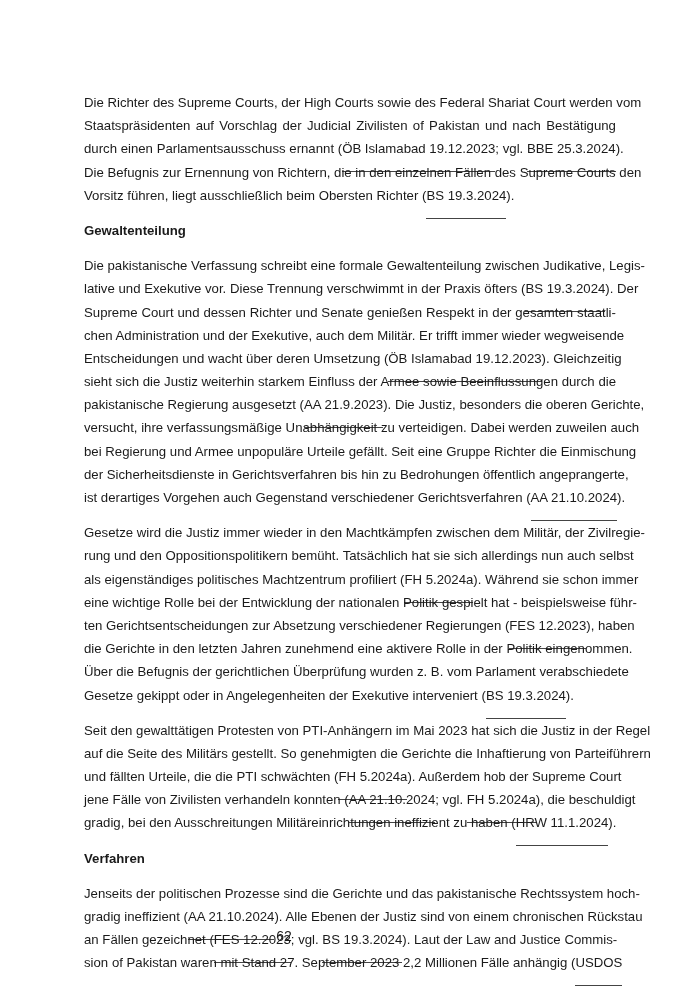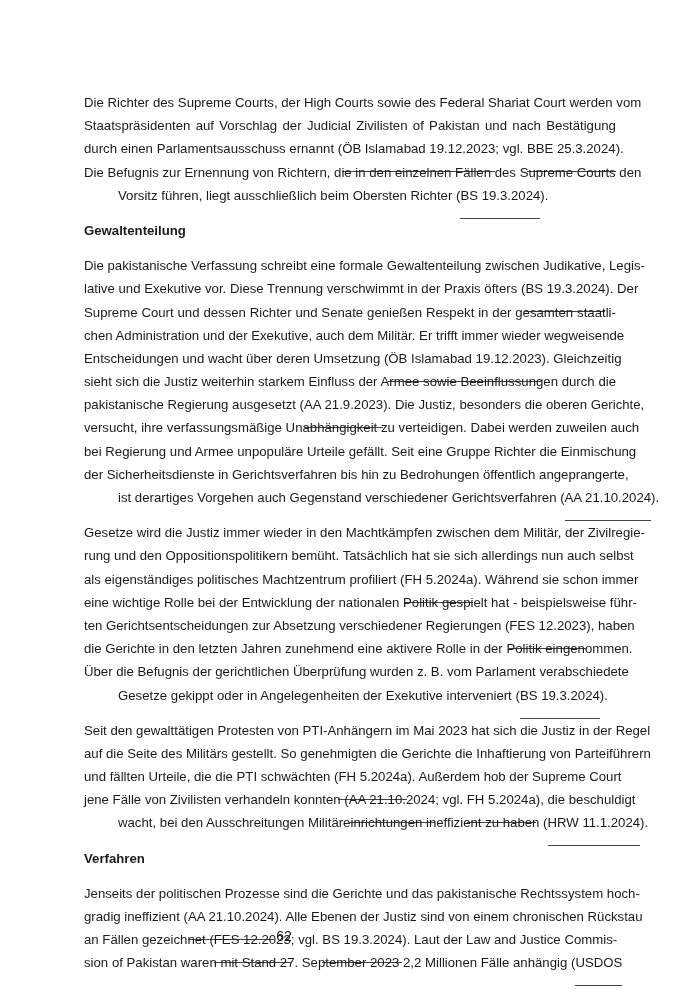--- a/index.html
+++ b/index.html
@@ -7,21 +7,21 @@
   .page {
     position: absolute; left: 84px; top: 91px; width: 532px;
     font-family: "Liberation Sans", sans-serif;
     font-size: 13.2px; color: #1a1a1a;
   }
   .para { margin: 0 0 12px 0; }
   .line {
     display: block; height: 23.2px; line-height: 23.2px;
     text-align: justify; text-align-last: justify; white-space: nowrap;
   }
-  .line.last { text-align-last: left; margin-left: 34px; }
+  .line.last { text-align-last: left; }
   .line span { white-space: pre; }
   .heading {
     font-weight: bold; height: 23.2px; line-height: 23.2px; margin: 0 0 12px 0;
   }
   a.ref {
     color: inherit; text-decoration: none;
     border-bottom: 1px solid #444; padding-bottom: 15px;
   }
   .pagenum {
     position: absolute; left: 0; width: 568px; top: 928px; text-align: center;
@@ -62,21 +62,21 @@
         <div class="line"><span>ten</span> <span>Gerichtsentscheidungen</span> <span>zur</span> <span>Absetzung</span> <span>verschiedener</span> <span>Regierungen</span> <span>(</span><a class="ref" href="#">FES 12.2023</a><span>),</span> <span>haben</span></div>
         <div class="line"><span>die</span> <span>Gerichte</span> <span>in</span> <span>den</span> <span>letzten</span> <span>Jahren</span> <span>zunehmend</span> <span>eine</span> <span>aktivere</span> <span>Rolle</span> <span>in</span> <span>der</span> <span>Politik</span> <span>eingenommen.</span></div>
         <div class="line"><span>Über</span> <span>die</span> <span>Befugnis</span> <span>der</span> <span>gerichtlichen</span> <span>Überprüfung</span> <span>wurden</span> <span>z.</span> <span>B.</span> <span>vom</span> <span>Parlament</span> <span>verabschiedete</span></div>
         <div class="line last"><span>Gesetze</span> <span>gekippt</span> <span>oder</span> <span>in</span> <span>Angelegenheiten</span> <span>der</span> <span>Exekutive</span> <span>interveniert</span> <span>(</span><a class="ref" href="#">BS 19.3.2024</a><span>).</span></div>
       </div>
       <div class="para">
         <div class="line"><span>Seit</span> <span>den</span> <span>gewalttätigen</span> <span>Protesten</span> <span>von</span> <span>PTI-Anhängern</span> <span>im</span> <span>Mai</span> <span>2023</span> <span>hat</span> <span>sich</span> <span>die</span> <span>Justiz</span> <span>in</span> <span>der</span> <span>Regel</span></div>
         <div class="line"><span>auf</span> <span>die</span> <span>Seite</span> <span>des</span> <span>Militärs</span> <span>gestellt.</span> <span>So</span> <span>genehmigten</span> <span>die</span> <span>Gerichte</span> <span>die</span> <span>Inhaftierung</span> <span>von</span> <span>Parteiführern</span></div>
         <div class="line"><span>und</span> <span>fällten</span> <span>Urteile,</span> <span>die</span> <span>die</span> <span>PTI</span> <span>schwächten</span> <span>(</span><a class="ref" href="#">FH 5.2024a</a><span>).</span> <span>Außerdem</span> <span>hob</span> <span>der</span> <span>Supreme</span> <span>Court</span></div>
         <div class="line"><span>jene</span> <span>Fälle</span> <span>von</span> <span>Zivilisten</span> <span>verhandeln</span> <span>konnten</span> <span>(</span><a class="ref" href="#">AA 21.10.2024</a><span>;</span> <span>vgl.</span> <a class="ref" href="#">FH 5.2024a</a><span>),</span> <span>die</span> <span>beschuldigt</span></div>
-        <div class="line last"><span>wacht,</span> <span>bei</span> <span>den</span> <span>Ausschreitungen</span> <span>Militäreinrichtungen</span> <span>ineffizient</span> <span>zu</span> <span>haben</span> <span>(</span><a class="ref" href="#">HRW 11.1.2024</a><span>).</span></div>
+        <div class="line last"><span>gradig,</span> <span>bei</span> <span>den</span> <span>Ausschreitungen</span> <span>Militäreinrichtungen</span> <span>ineffizient</span> <span>zu</span> <span>haben</span> <span>(</span><a class="ref" href="#">HRW 11.1.2024</a><span>).</span></div>
       </div>
       <div class="heading">Verfahren</div>
       <div class="para">
         <div class="line"><span>Jenseits</span> <span>der</span> <span>politischen</span> <span>Prozesse</span> <span>sind</span> <span>die</span> <span>Gerichte</span> <span>und</span> <span>das</span> <span>pakistanische</span> <span>Rechtssystem</span> <span>hoch-</span></div>
         <div class="line"><span>gradig</span> <span>ineffizient</span> <span>(</span><a class="ref" href="#">AA 21.10.2024</a><span>).</span> <span>Alle</span> <span>Ebenen</span> <span>der</span> <span>Justiz</span> <span>sind</span> <span>von</span> <span>einem</span> <span>chronischen</span> <span>Rückstau</span></div>
         <div class="line"><span>an</span> <span>Fällen</span> <span>gezeichnet</span> <span>(</span><a class="ref" href="#">FES 12.2023</a><span>;</span> <span>vgl.</span> <a class="ref" href="#">BS 19.3.2024</a><span>).</span> <span>Laut</span> <span>der</span> <span>Law</span> <span>and</span> <span>Justice</span> <span>Commis-</span></div>
         <div class="line"><span>sion</span> <span>of</span> <span>Pakistan</span> <span>waren</span> <span>mit</span> <span>Stand</span> <span>27.</span> <span>September</span> <span>2023</span> <span>2,2</span> <span>Millionen</span> <span>Fälle</span> <span>anhängig</span> <span>(</span><a class="ref" href="#">USDOS</a></div>
       </div>
     </div>
 </div>

